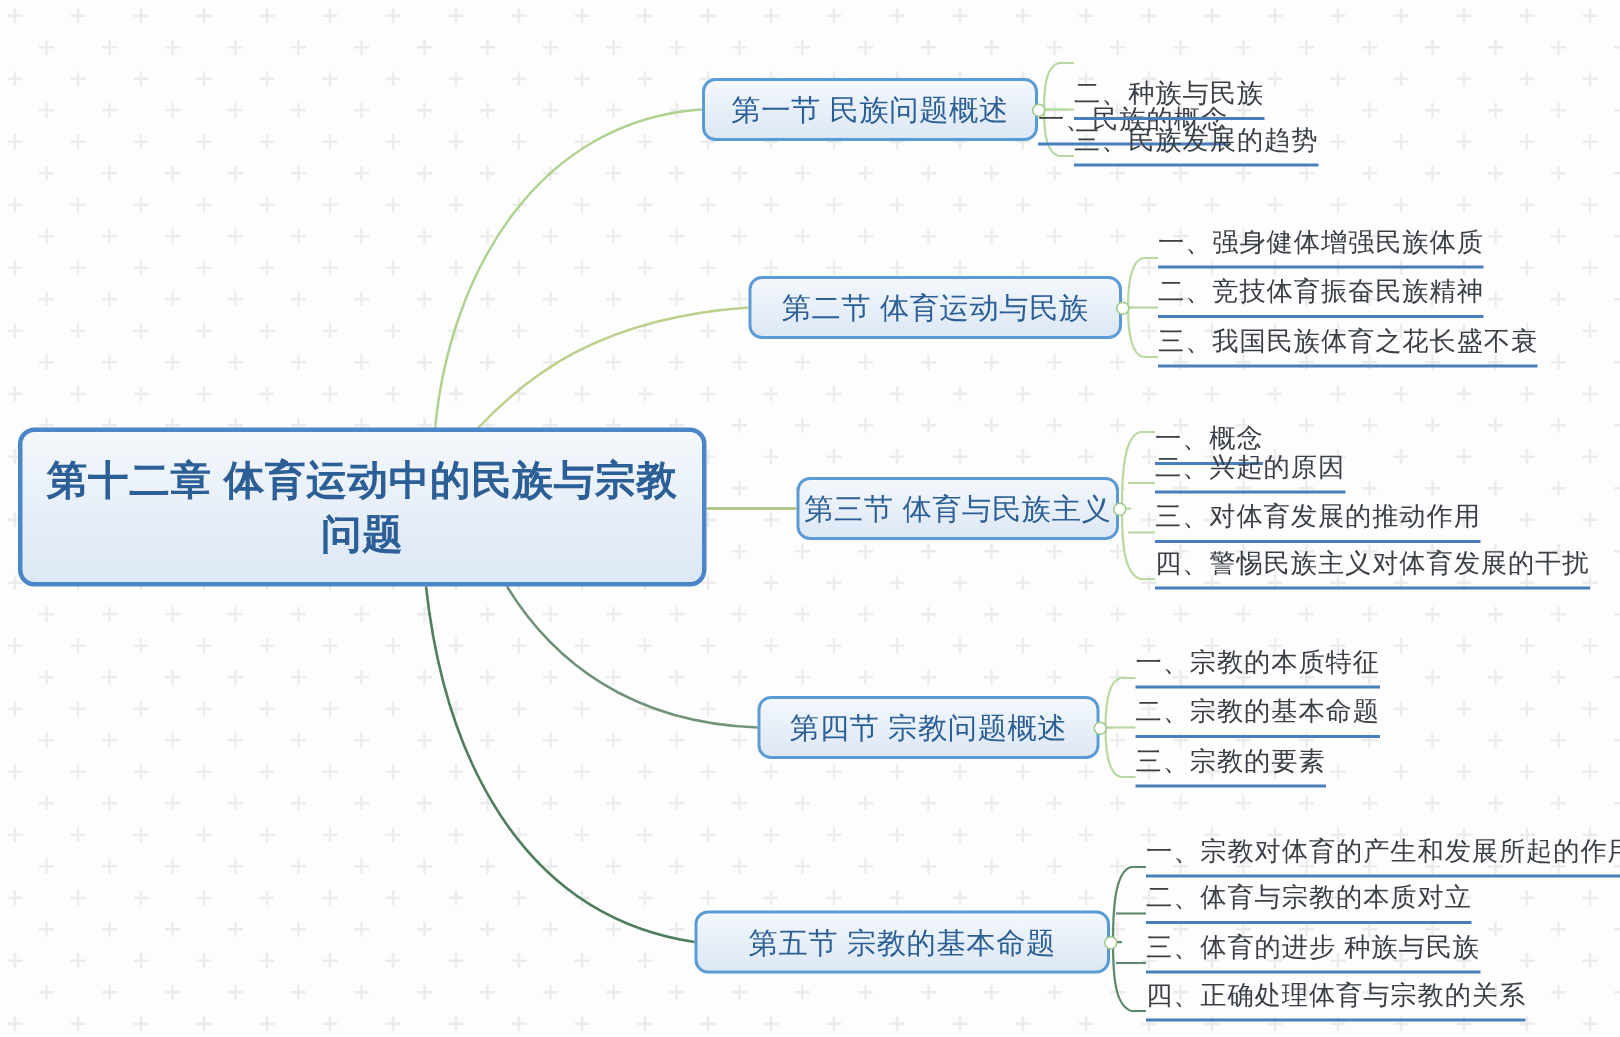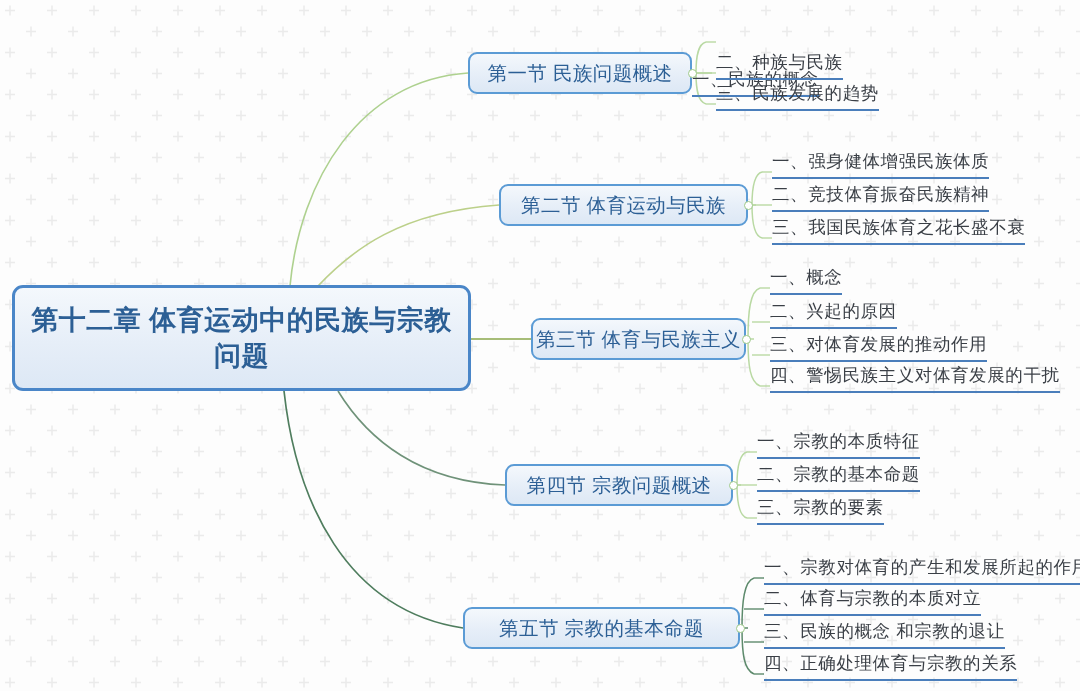--- a/index.html
+++ b/index.html
@@ -172,35 +172,35 @@
   </div>
   <div class="toggle" style="left:744px; top:200.5px;"></div>
   <div class="leaf" style="left:772px; top:150px;">一、强身健体增强民族体质</div>
   <div class="leaf" style="left:772px; top:183px;">二、竞技体育振奋民族精神</div>
   <div class="leaf" style="left:772px; top:216px;">三、我国民族体育之花长盛不衰</div>
 
   <div class="node branch-node" style="left:531px; top:318px; width:215px;text-align:right;">
     <span>第三节 体育与民族主义</span>
   </div>
   <div class="toggle" style="left:742px; top:334.5px;"></div>
-  <div class="leaf" style="left:770px; top:266px;">一、概念</div>
+  <div class="leaf" style="left:770px; top:281px;">一、概念</div>
   <div class="leaf" style="left:770px; top:300px;">二、兴起的原因</div>
   <div class="leaf" style="left:770px; top:333px;">三、对体育发展的推动作用</div>
   <div class="leaf" style="left:770px; top:364px;">四、警惕民族主义对体育发展的干扰</div>
 
   <div class="node branch-node" style="left:505px; top:464px; width:228px;">
     <span>第四节 宗教问题概述</span>
   </div>
   <div class="toggle" style="left:729px; top:480.5px;"></div>
   <div class="leaf" style="left:757px; top:430px;">一、宗教的本质特征</div>
   <div class="leaf" style="left:757px; top:463px;">二、宗教的基本命题</div>
   <div class="leaf" style="left:757px; top:496px;">三、宗教的要素</div>
 
   <div class="node branch-node" style="left:463px; top:607px; width:277px;">
     <span>第五节 宗教的基本命题</span>
   </div>
   <div class="toggle" style="left:736px; top:623.5px;"></div>
   <div class="leaf" style="left:764px; top:556px;">一、宗教对体育的产生和发展所起的作用</div>
   <div class="leaf" style="left:764px; top:587px;">二、体育与宗教的本质对立</div>
-  <div class="leaf" style="left:764px; top:620px;">三、民族的概念 和宗教的退让</div>
+  <div class="leaf" style="left:764px; top:620px;">三、体育的进步 种族与民族</div>
   <div class="leaf" style="left:764px; top:652px;">四、正确处理体育与宗教的关系</div>
 
 </div>
 
 </body></html>

